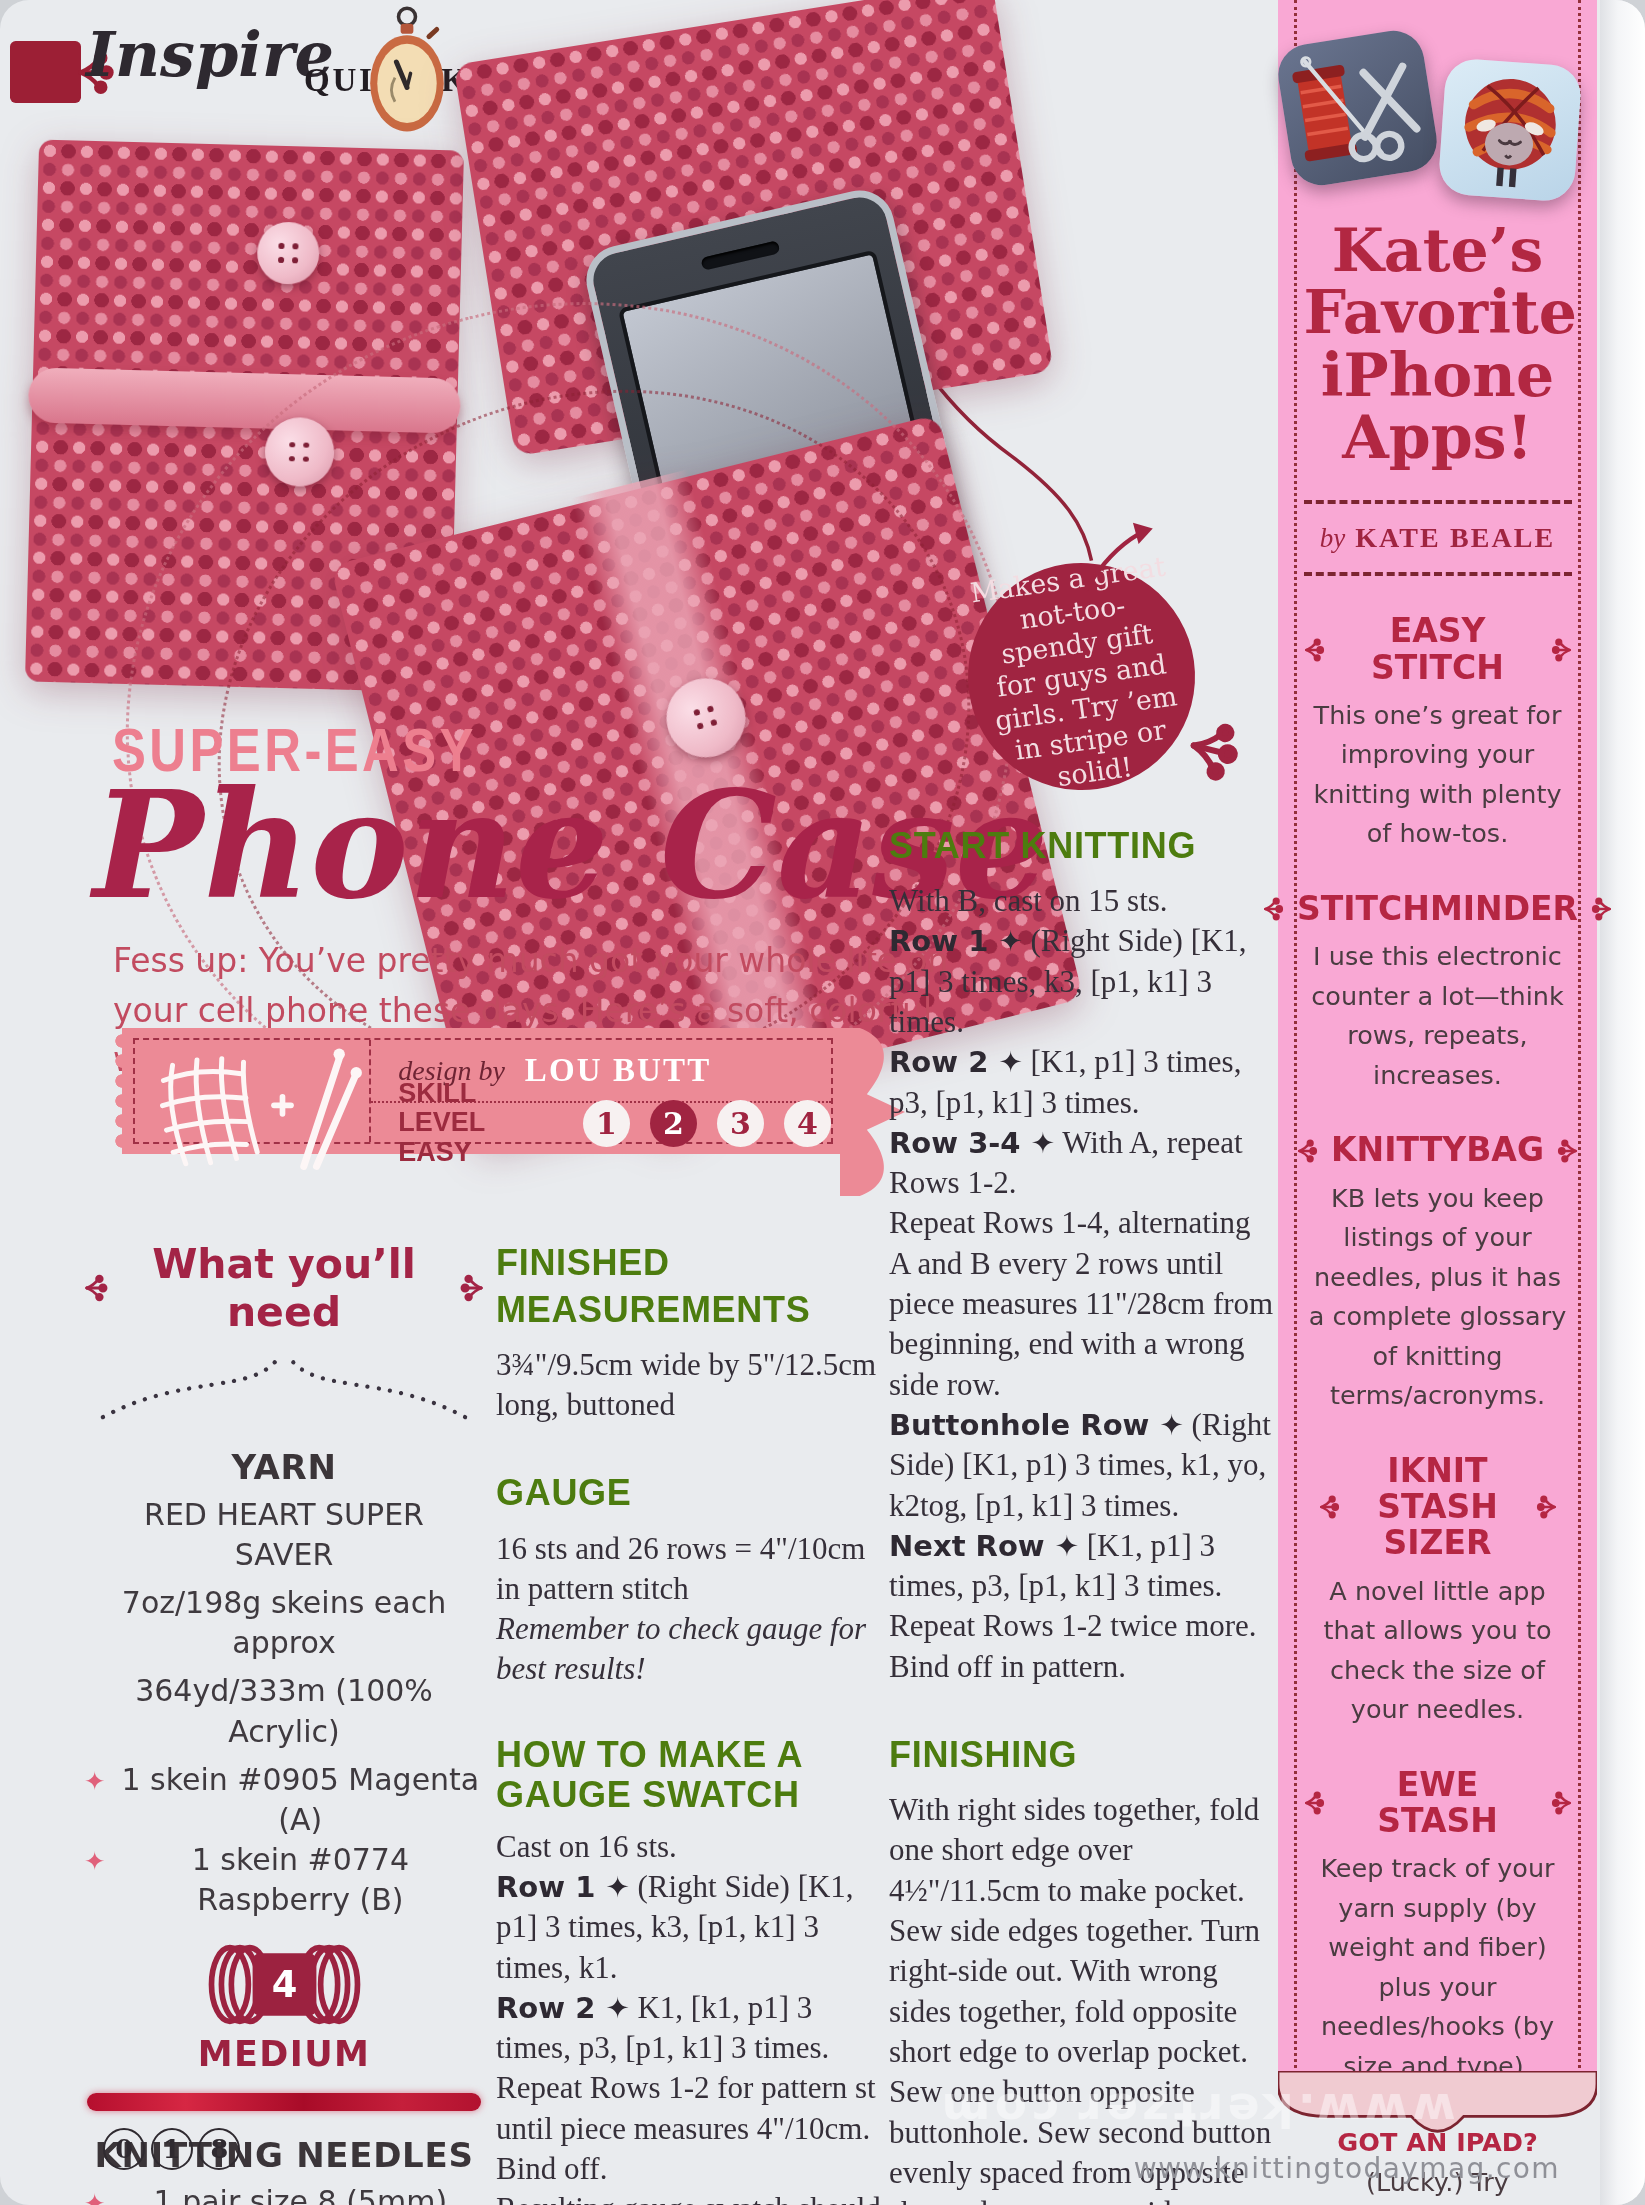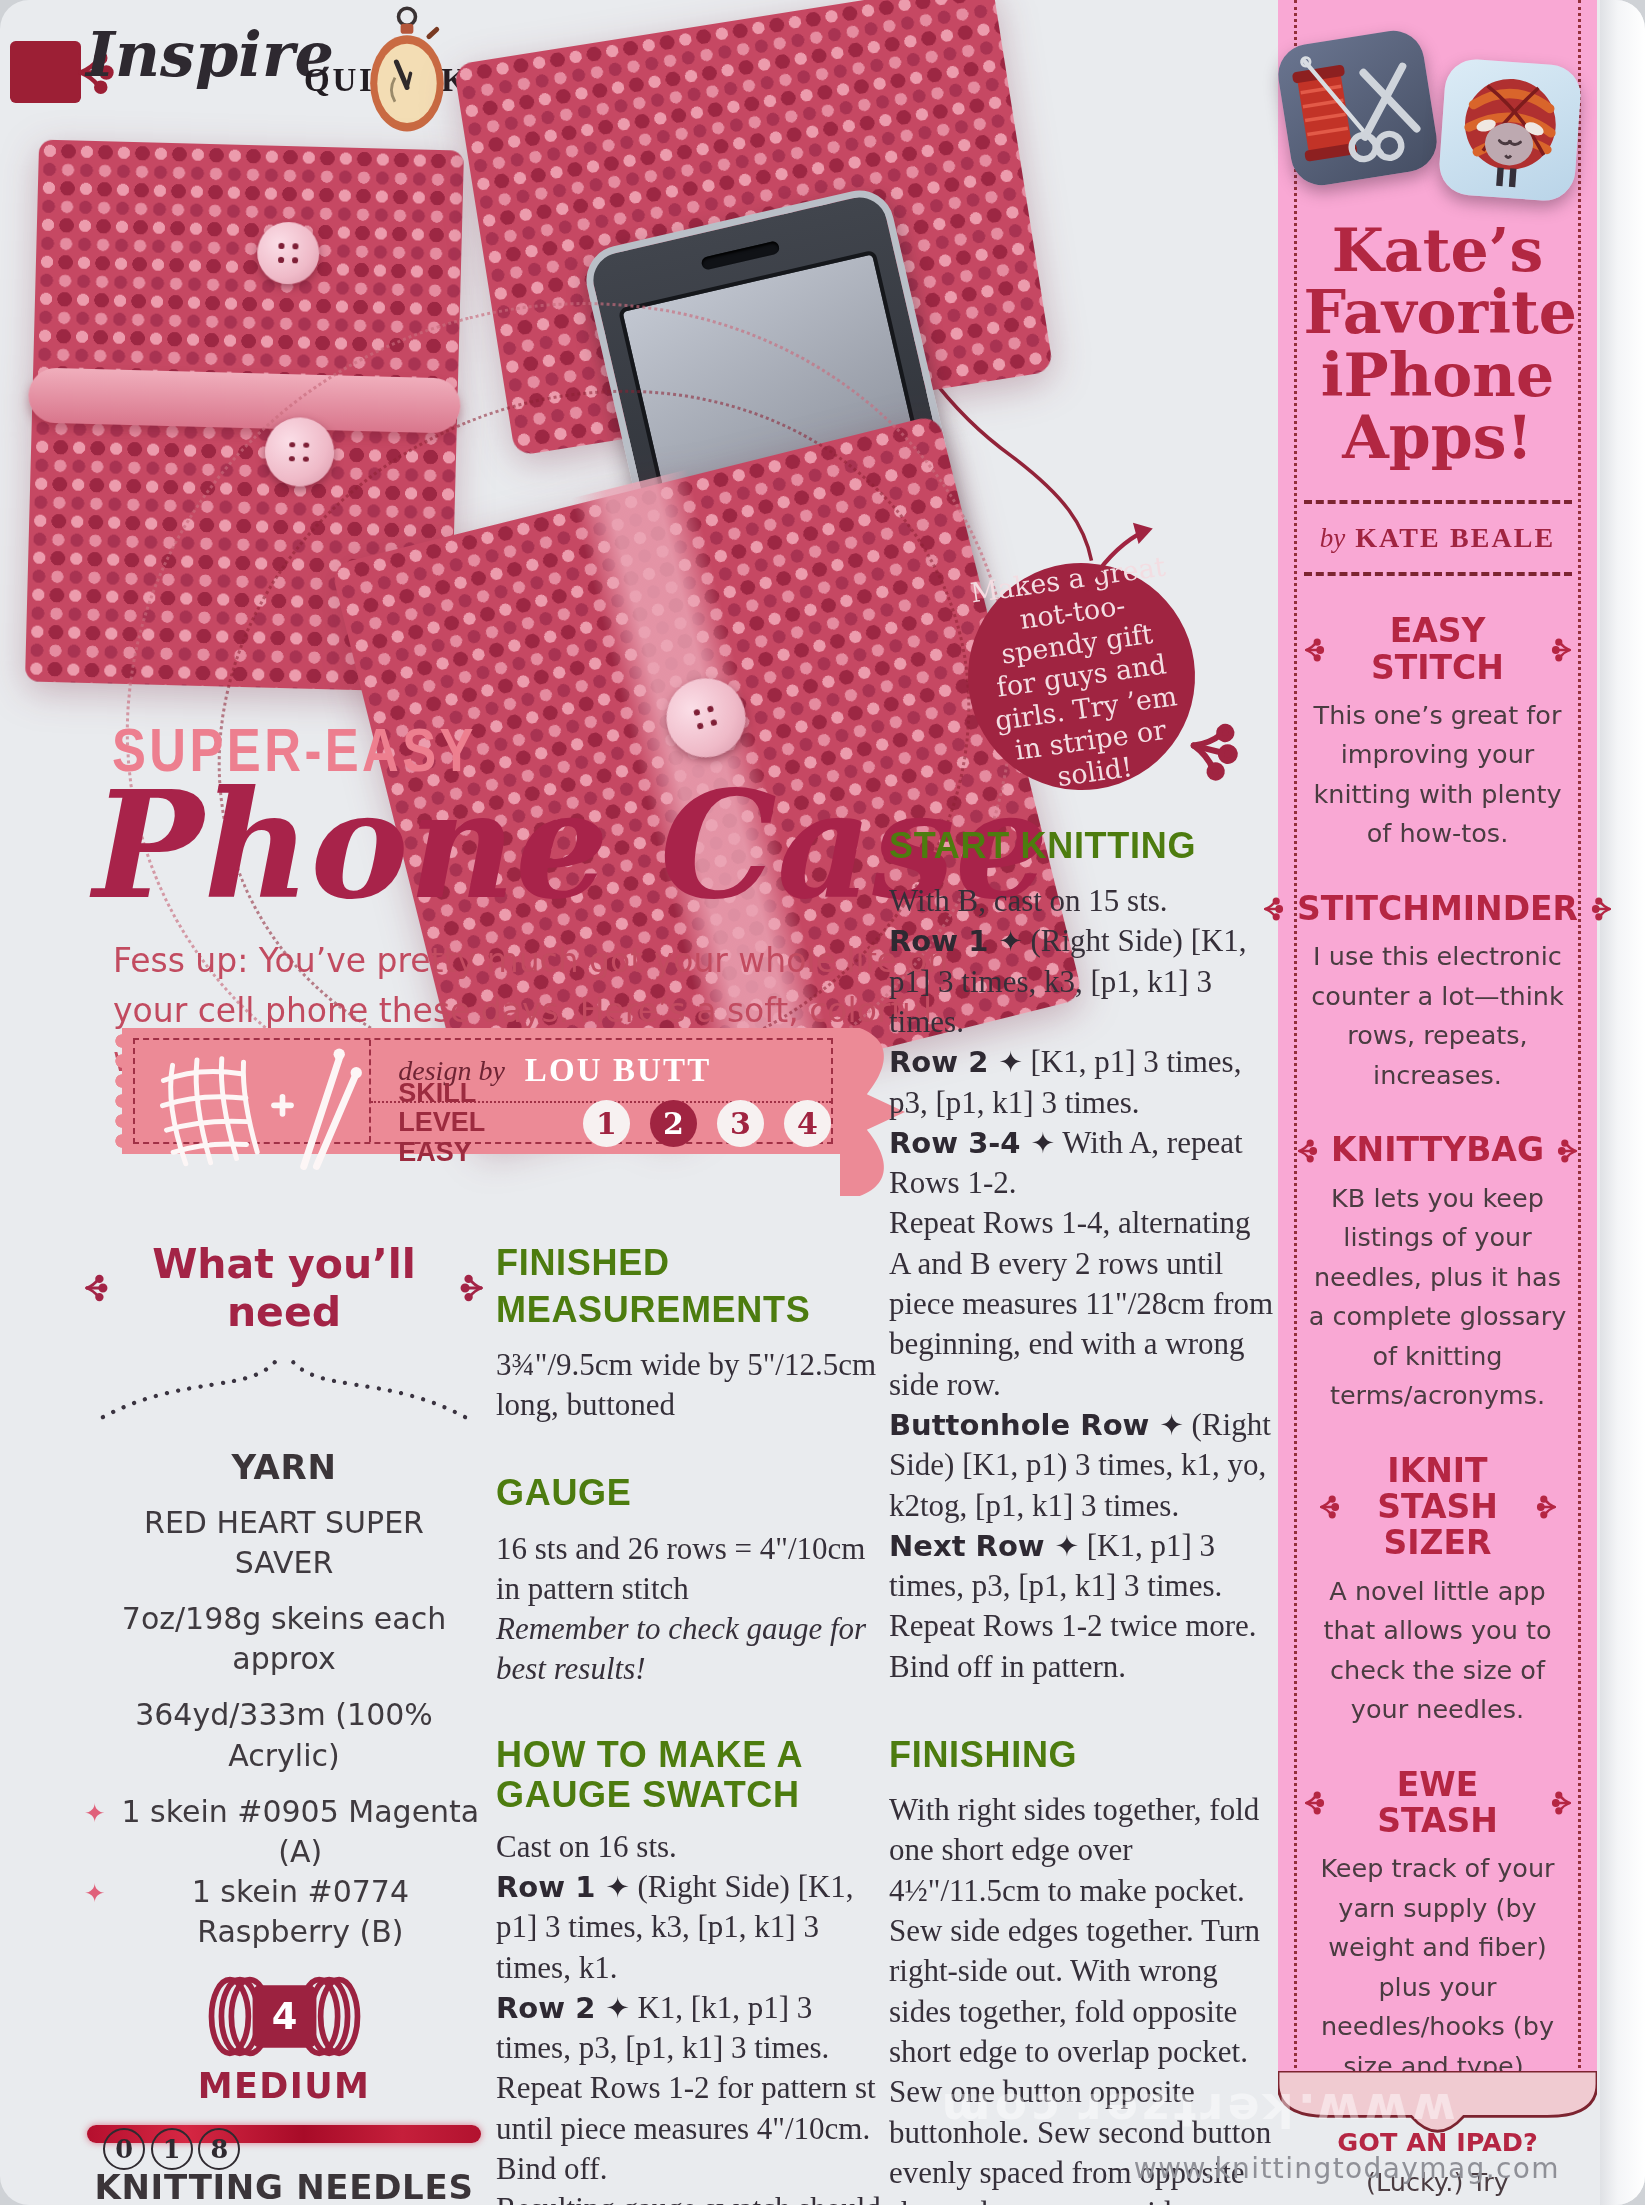--- a/index.html
+++ b/index.html
@@ -97,21 +97,21 @@
   .col-mid{position:absolute;left:496px;top:1240px;width:388px;z-index:8;}
   .col-right{position:absolute;left:889px;top:823px;width:386px;z-index:8;}
 
   .need-head{display:flex;align-items:center;justify-content:center;gap:24px;
       font-family:"DejaVu Sans",sans-serif;font-weight:bold;font-size:41px;color:#a32446;}
   .sprig{width:28px;height:28px;flex:0 0 auto;}
   .flip{transform:scaleX(-1);}
   .brace{display:block;margin:12.7px auto 7px;}
   .h-dark{font-family:"DejaVu Sans",sans-serif;font-weight:bold;font-size:34px;color:#3b3539;
       letter-spacing:0.7px;margin:24px 0 7px;}
-  .plain{font-size:30px;line-height:1.34;color:#3f3a3f;margin:16px;}
+  .plain{font-size:30px;line-height:1.34;color:#3f3a3f;margin:8px;}
   .bullet{display:flex;justify-content:center;align-items:baseline;gap:11.3px;font-size:30px;
       line-height:1.34;color:#3f3a3f;}
   .diamond{color:#e0607a;font-size:25.5px;flex:0 0 auto;}
   .note{font-style:italic;}
   .yarn-icon{display:block;margin:18.4px auto 4.2px;}
   .medium{font-family:"DejaVu Sans",sans-serif;font-weight:bold;font-size:35px;color:#9c2240;letter-spacing:1.4px;}
   .strand{height:18.4px;border-radius:9.2px;margin:18.4px 2.8px 4.2px;
       background:linear-gradient(90deg,#b50f2e,#d62743 25%,#a80b28 55%,#c51f3b 80%,#b2122f);
       box-shadow:0 0 7px rgba(200,30,60,.55);}
 

